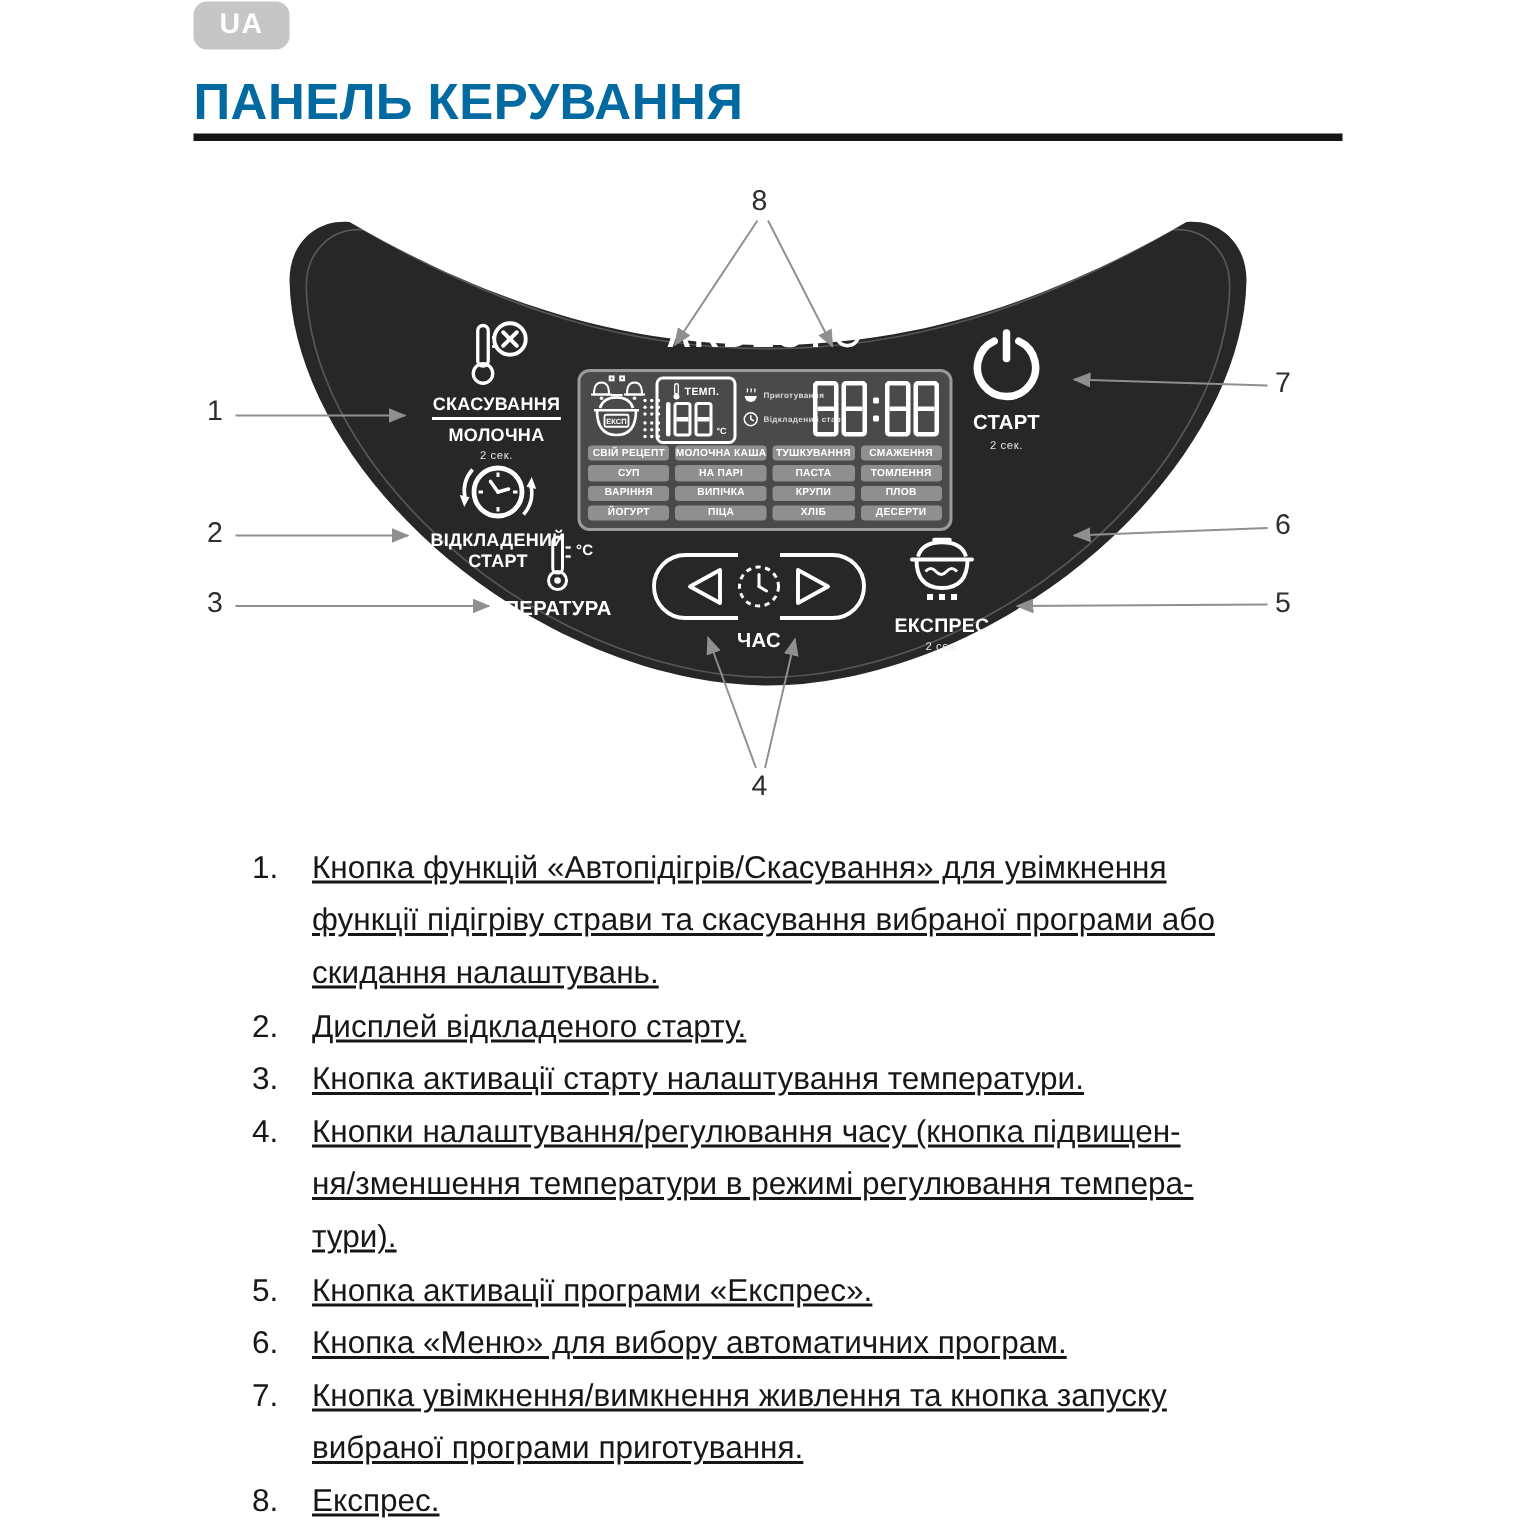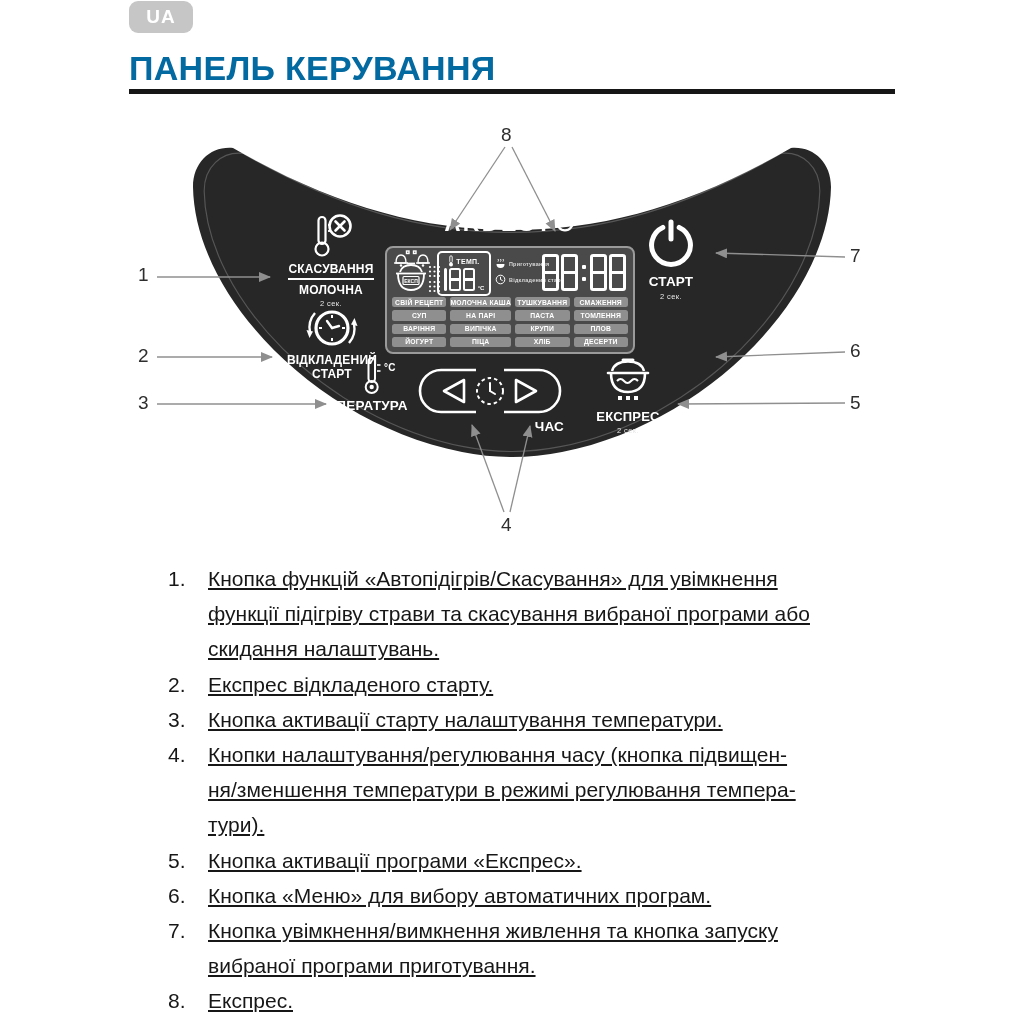--- a/index.html
+++ b/index.html
@@ -123,21 +123,21 @@
       <rect x="6.5" y="2" width="6.5" height="24" rx="3.2" fill="none" stroke="#fff" stroke-width="2"></rect>
       <circle cx="9.7" cy="31" r="6" fill="none" stroke="#fff" stroke-width="2"></circle>
       <circle cx="9.7" cy="31" r="2.2" fill="#fff"></circle>
       <line x1="15" y1="9" x2="18.5" y2="9" stroke="#fff" stroke-width="1.6"></line>
       <line x1="15" y1="15" x2="18.5" y2="15" stroke="#fff" stroke-width="1.6"></line>
     </svg>
     <div class="abs panel-label" style="left:84px;top:6px;font-size:10px;">°C</div>
     <div class="abs panel-label fz13" style="left:0;top:42px;width:115px;">ТЕМПЕРАТУРА</div>
   </div>
 
-  <div class="abs btn" style="left:416px;top:366px;width:148px;align-items:flex-end;">
+  <div class="abs btn" style="left:432px;top:366px;width:148px;">
     <svg width="148" height="50" viewBox="0 0 148 50">
       <path d="M 60,4 H 25 A 21 21 0 0 0 25,46 H 60" fill="none" stroke="#fff" stroke-width="2.6"></path>
       <path d="M 88,4 H 123 A 21 21 0 0 1 123,46 H 88" fill="none" stroke="#fff" stroke-width="2.6"></path>
       <polygon points="48,14 28,25 48,36" fill="none" stroke="#fff" stroke-width="2.6" stroke-linejoin="round"></polygon>
       <polygon points="100,14 120,25 100,36" fill="none" stroke="#fff" stroke-width="2.6" stroke-linejoin="round"></polygon>
       <circle cx="74" cy="25" r="13" fill="none" stroke="#fff" stroke-width="2" stroke-dasharray="3.5 3"></circle>
       <line x1="74" y1="25" x2="74" y2="17" stroke="#fff" stroke-width="2" stroke-linecap="round"></line>
       <line x1="74" y1="25" x2="79" y2="28" stroke="#fff" stroke-width="2" stroke-linecap="round"></line>
     </svg>
     <div class="panel-label fz13" style="margin-top:3px">ЧАС</div>
@@ -310,21 +310,21 @@
 
   <div class="abs legend">
     <div class="lg-row">
       <span class="lg-num">1.</span>
       <span class="lg-text">Кнопка функцій «Автопідігрів/Скасування» для увімкнення
 функції підігріву страви та скасування вибраної програми або
 скидання налаштувань.</span>
     </div>
     <div class="lg-row">
       <span class="lg-num">2.</span>
-      <span class="lg-text">Експрес відкладеного старту.</span>
+      <span class="lg-text">Дисплей відкладеного старту.</span>
     </div>
     <div class="lg-row">
       <span class="lg-num">3.</span>
       <span class="lg-text">Кнопка активації старту налаштування температури.</span>
     </div>
     <div class="lg-row">
       <span class="lg-num">4.</span>
       <span class="lg-text">Кнопки налаштування/регулювання часу (кнопка підвищен-
 ня/зменшення температури в режимі регулювання темпера-
 тури).</span>

